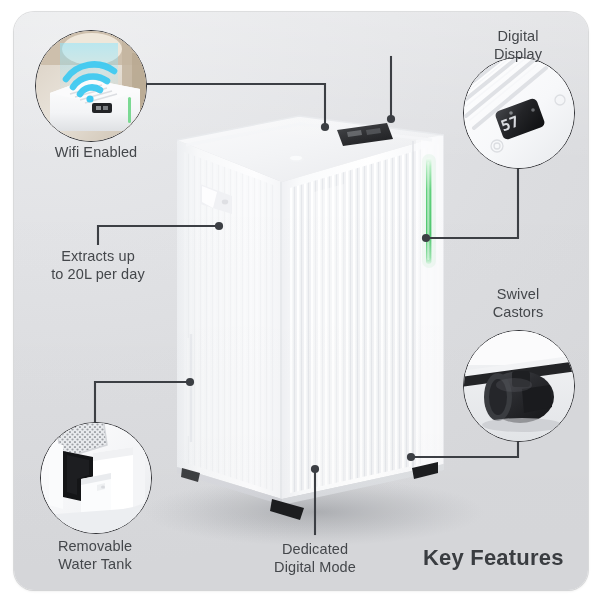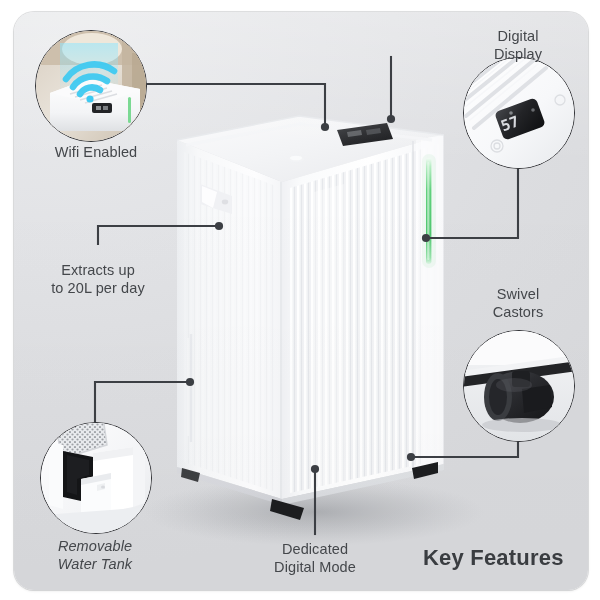--- a/index.html
+++ b/index.html
@@ -362,31 +362,31 @@
       <ellipse cx="62" cy="64" rx="2" ry="1.6" fill="#d8dade"></ellipse>
 
       <path d="M92,22 L104,26 L104,80 L92,84 Z" fill="#f4f5f7"></path>
 
       <path d="M0,92 L110,84 L110,110 L0,110 Z" fill="#eceef1"></path>
     </svg>
   </div>
 
   <div class="label" style="left:0px;top:144px;width:180px;margin-left:6px;">Wifi Enabled</div>
 
-  <div class="label" style="left:8px;top:262px;width:180px;">Extracts up
+  <div class="label" style="left:8px;top:248px;width:180px;">Extracts up
 to 20L per day</div>
 
 
   <div class="label" style="left:428px;top:28px;width:180px;">Digital
 Display</div>
 
   <div class="label" style="left:428px;top:286px;width:180px;">Swivel
 Castors</div>
 
-  <div class="label" style="left:5px;top:538px;width:180px;font-style:italic;">Removable
+  <div class="label" style="left:5px;top:538px;width:180px;">Removable
 Water Tank</div>
 
   <div class="label" style="left:225px;top:541px;width:180px;">Dedicated
 Digital Mode</div>
 
   <div class="keyfeat" style="left:423px;top:545px;">Key Features</div>
 
 </div>
 
 </body></html>

